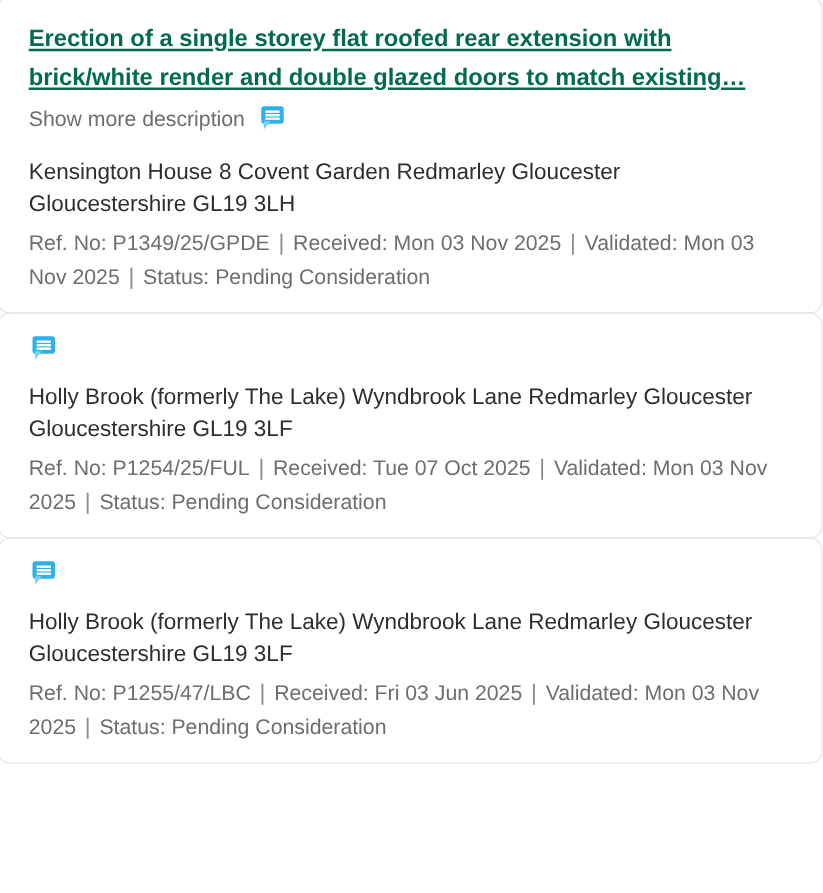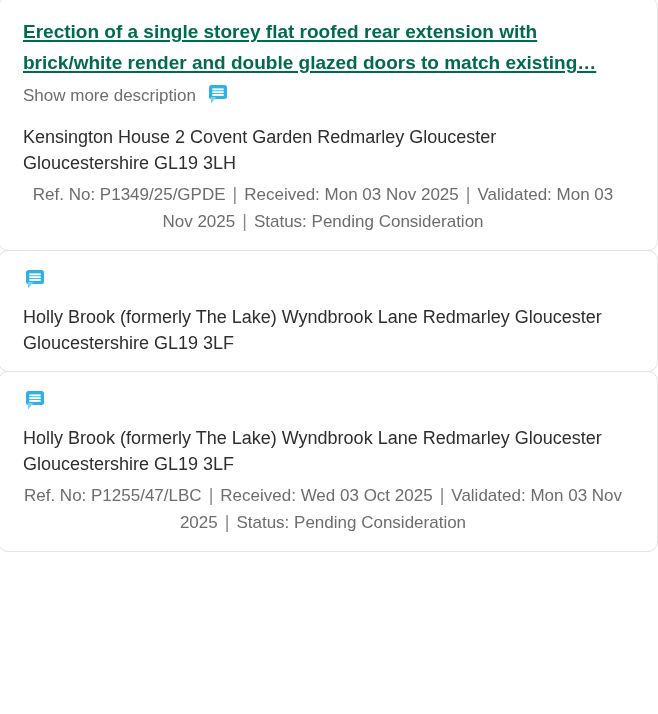--- a/index.html
+++ b/index.html
@@ -67,21 +67,20 @@
     font-size: 18px;
     line-height: 26px;
     max-width: 590px;
   }
   .meta {
     margin-top: 5px;
     color: #6d6d6d;
     font-size: 17px;
     line-height: 27px;
     max-width: 600px;
-    text-align: center;
   }
   .meta .pipe {
     color: #8a8a8a;
     padding: 0 7px;
     font-size: 18px;
   }
 </style>
 </head>
 <body>
 
@@ -96,52 +95,55 @@
       <span class="comment-icon">
         <svg width="22" height="21" viewBox="0 0 22 21" aria-hidden="true">
           <rect x="3" y="1" width="18" height="14" rx="2.5" fill="#2fb1e8"></rect>
           <polygon points="5,13 10.5,13 5,19.5" fill="#7dcff1"></polygon>
           <rect x="6.3" y="4.4" width="11.4" height="1.9" fill="#ffffff"></rect>
           <rect x="6.3" y="7.2" width="11.4" height="1.9" fill="#ffffff"></rect>
           <rect x="6.3" y="10" width="11.4" height="1.9" fill="#ffffff"></rect>
         </svg>
       </span>
     </div>
-    <div class="address">Kensington House 2 Covent Garden Redmarley Gloucester Gloucestershire GL19 3LH</div>
+    <div class="address">Kensington House 8 Covent Garden Redmarley Gloucester Gloucestershire GL19 3LH</div>
     <div class="meta">
       <span>Ref. No: P1349/25/GPDE</span><span class="pipe">|</span><span>Received: Mon 03 Nov 2025</span><span class="pipe">|</span><span>Validated: Mon 03 Nov 2025</span><span class="pipe">|</span><span>Status: Pending Consideration</span>
     </div>
   </article>
 
   <article class="result-card">
     <div class="icon-row">
       <span class="comment-icon">
         <svg width="22" height="21" viewBox="0 0 22 21" aria-hidden="true">
           <rect x="3" y="1" width="18" height="14" rx="2.5" fill="#2fb1e8"></rect>
           <polygon points="5,13 10.5,13 5,19.5" fill="#7dcff1"></polygon>
           <rect x="6.3" y="4.4" width="11.4" height="1.9" fill="#ffffff"></rect>
           <rect x="6.3" y="7.2" width="11.4" height="1.9" fill="#ffffff"></rect>
           <rect x="6.3" y="10" width="11.4" height="1.9" fill="#ffffff"></rect>
         </svg>
       </span>
     </div>
     <div class="address">Holly Brook (formerly The Lake) Wyndbrook Lane Redmarley Gloucester Gloucestershire GL19 3LF</div>
+    <div class="meta">
+      <span>Ref. No: P1254/25/FUL</span><span class="pipe">|</span><span>Received: Tue 07 Oct 2025</span><span class="pipe">|</span><span>Validated: Mon 03 Nov 2025</span><span class="pipe">|</span><span>Status: Pending Consideration</span>
+    </div>
   </article>
 
   <article class="result-card">
     <div class="icon-row">
       <span class="comment-icon">
         <svg width="22" height="21" viewBox="0 0 22 21" aria-hidden="true">
           <rect x="3" y="1" width="18" height="14" rx="2.5" fill="#2fb1e8"></rect>
           <polygon points="5,13 10.5,13 5,19.5" fill="#7dcff1"></polygon>
           <rect x="6.3" y="4.4" width="11.4" height="1.9" fill="#ffffff"></rect>
           <rect x="6.3" y="7.2" width="11.4" height="1.9" fill="#ffffff"></rect>
           <rect x="6.3" y="10" width="11.4" height="1.9" fill="#ffffff"></rect>
         </svg>
       </span>
     </div>
     <div class="address">Holly Brook (formerly The Lake) Wyndbrook Lane Redmarley Gloucester Gloucestershire GL19 3LF</div>
     <div class="meta">
-      <span>Ref. No: P1255/47/LBC</span><span class="pipe">|</span><span>Received: Wed 03 Oct 2025</span><span class="pipe">|</span><span>Validated: Mon 03 Nov 2025</span><span class="pipe">|</span><span>Status: Pending Consideration</span>
+      <span>Ref. No: P1255/47/LBC</span><span class="pipe">|</span><span>Received: Fri 03 Jun 2025</span><span class="pipe">|</span><span>Validated: Mon 03 Nov 2025</span><span class="pipe">|</span><span>Status: Pending Consideration</span>
     </div>
   </article>
 
 </div>
 
 </body></html>

